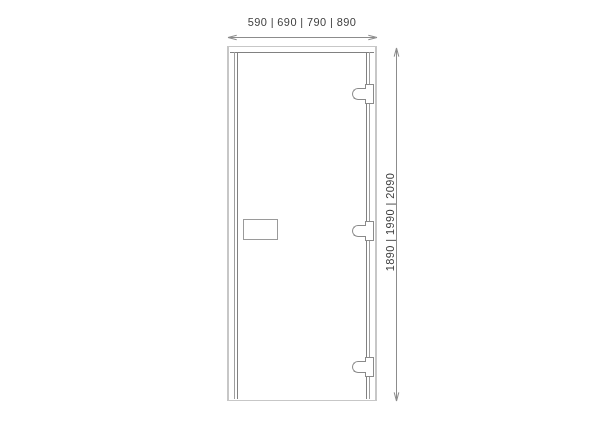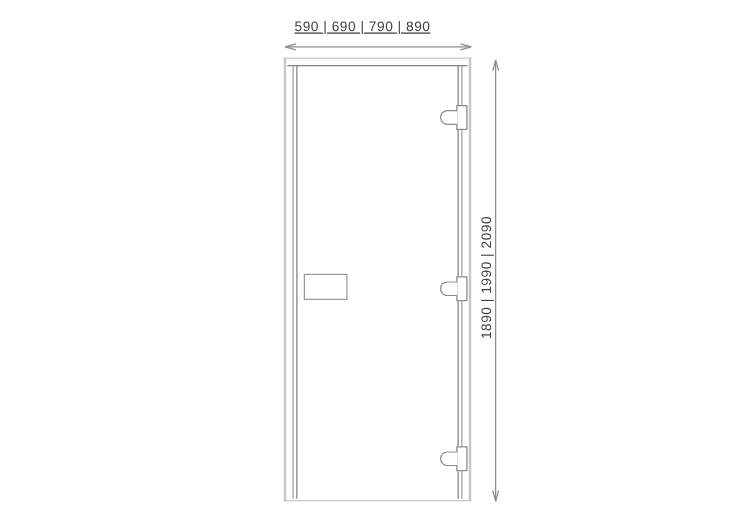--- a/index.html
+++ b/index.html
@@ -49,21 +49,21 @@
     position:absolute;left:352px;width:13px;height:10px;
     background:#ffffff;border:1px solid #8a8a8a;border-right:none;
     border-radius:6px 0 0 6px;z-index:4;
   }
 </style>
 </head>
 <body>
 
 <div class="stage">
 
-  <div class="dim-text" style="left:215px;top:16px;width:150px;text-decoration:underline;">590 | 690 | 790 | 890</div>
+  <div class="dim-text" style="left:227px;top:16px;width:150px;">590 | 690 | 790 | 890</div>
 
   <div>
     <div class="dim-line" style="left:229px;top:37px;width:146px;height:1px;"></div>
     <div class="ah ah-left" style="left:228px;top:33px;"></div>
     <div class="ah ah-right" style="left:367px;top:33px;"></div>
   </div>
 
   <div>
 
     <div class="line frame-light" style="left:227px;top:46px;width:150px;height:1px;"></div>

